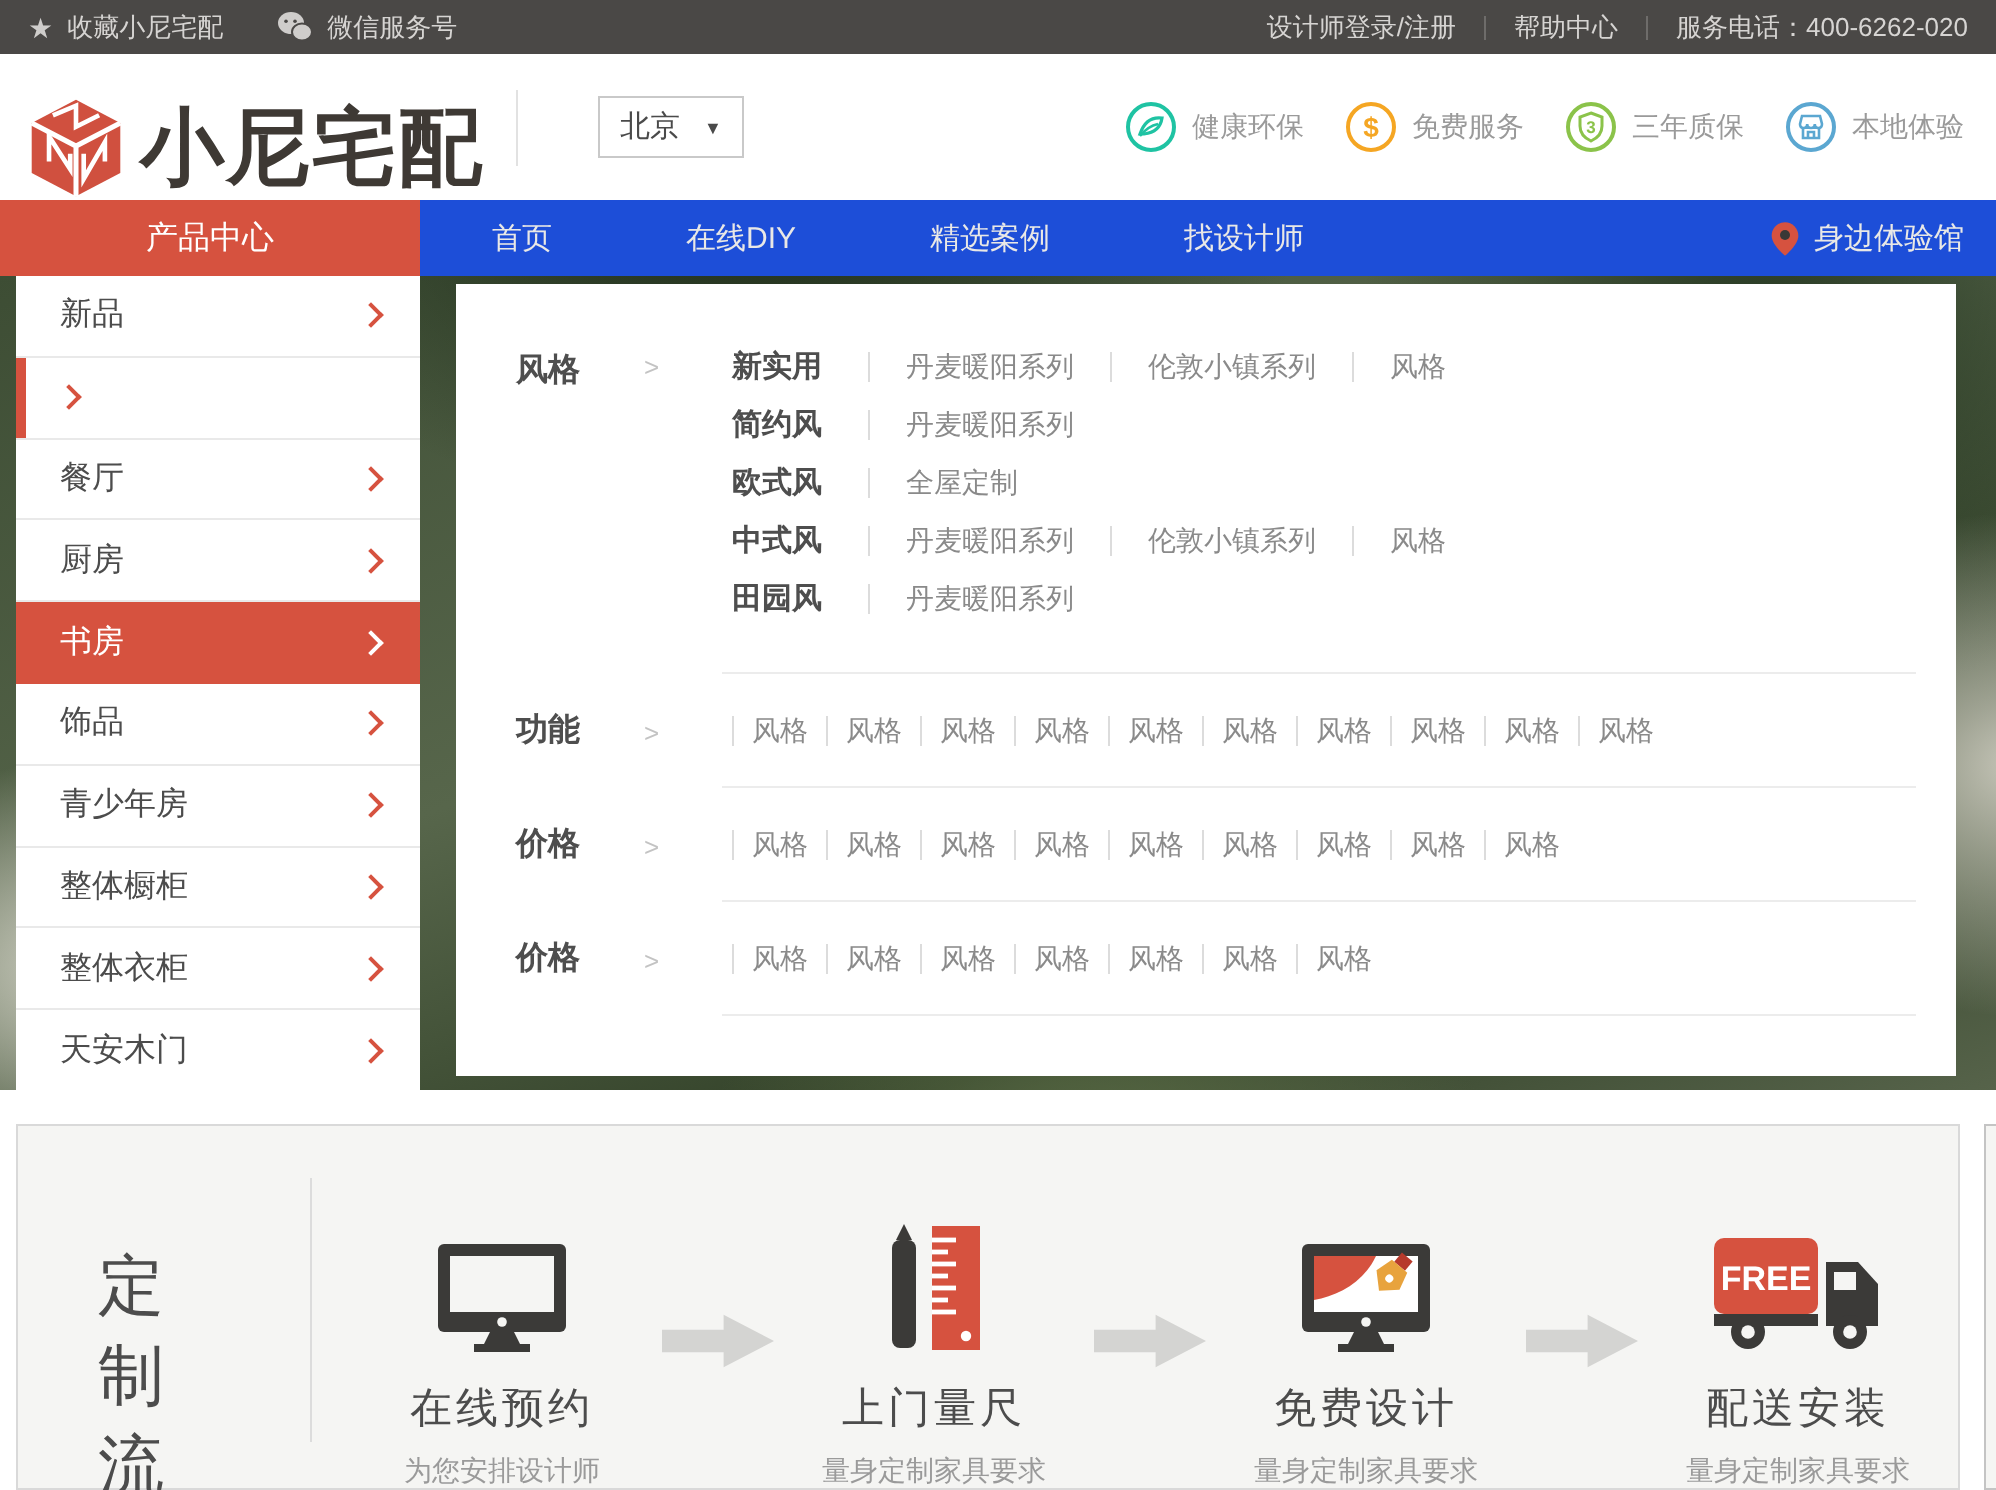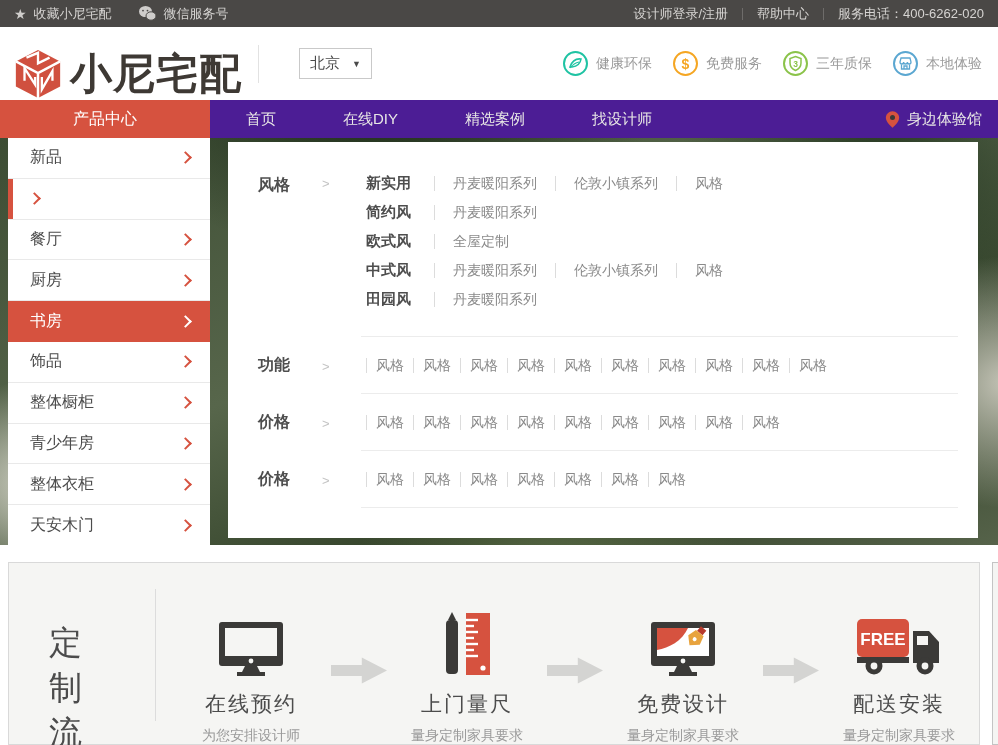--- a/index.html
+++ b/index.html
@@ -21,21 +21,21 @@
   .brand { font-size:42px; font-weight:800; color:#3e3934; letter-spacing:1px; margin-left:6px; }
   .hdr-div { width:1px; height:38px; background:#e2e2e2; margin:0 14px 0 16px; }
   .tagline { font-size:13px; color:#9b9b9b; line-height:1.55; }
   .city-select { margin-left:26px; border:1px solid #c9c9c9; padding:5px 10px;
     font-size:15px; color:#4a4a4a; display:flex; align-items:center; gap:12px; cursor:pointer; }
   .caret { font-size:9px; color:#4a4a4a; }
   .badges { margin-left:auto; display:flex; align-items:center; gap:20px; padding-right:4px; }
   .badge { display:flex; align-items:center; gap:7px; font-size:14px; color:#9a9a9a; }
 
   
-  .nav { height:38px; background:#4c1d95; display:flex; align-items:stretch; color:#e9e8e6; font-size:15px; }
+  .nav { height:38px; background:#1d4ed8; display:flex; align-items:stretch; color:#e9e8e6; font-size:15px; }
   .nav-product { width:210px; background:#d6523f; color:#fff; font-size:16px;
     display:flex; align-items:center; justify-content:center; cursor:pointer; }
   .nav-item { display:flex; align-items:center; padding:0 31px; margin-left:5px;
     color:#e9e8e6; text-decoration:none; cursor:pointer; }
   .nav-right { margin-left:auto; display:flex; align-items:center; gap:7px; padding-right:16px; cursor:pointer; }
 
   
   .hero { position:relative; height:407px; background-color:#47573d;
     background-image:
       radial-gradient(ellipse 230px 170px at 5% 85%, rgba(226,224,214,.92), rgba(226,224,214,0) 62%),
@@ -201,25 +201,25 @@
       </div>
       <div class="side-item active">
         <span class="side-label">书房</span>
         <span class="side-chev"></span>
       </div>
       <div class="side-item">
         <span class="side-label">饰品</span>
         <span class="side-chev"></span>
       </div>
       <div class="side-item">
+        <span class="side-label">青少年房</span>
+        <span class="side-chev"></span>
+      </div>
+      <div class="side-item">
         <span class="side-label">整体橱柜</span>
-        <span class="side-chev"></span>
-      </div>
-      <div class="side-item">
-        <span class="side-label">青少年房</span>
         <span class="side-chev"></span>
       </div>
       <div class="side-item">
         <span class="side-label">整体衣柜</span>
         <span class="side-chev"></span>
       </div>
       <div class="side-item">
         <span class="side-label">天安木门</span>
         <span class="side-chev"></span>
       </div>

